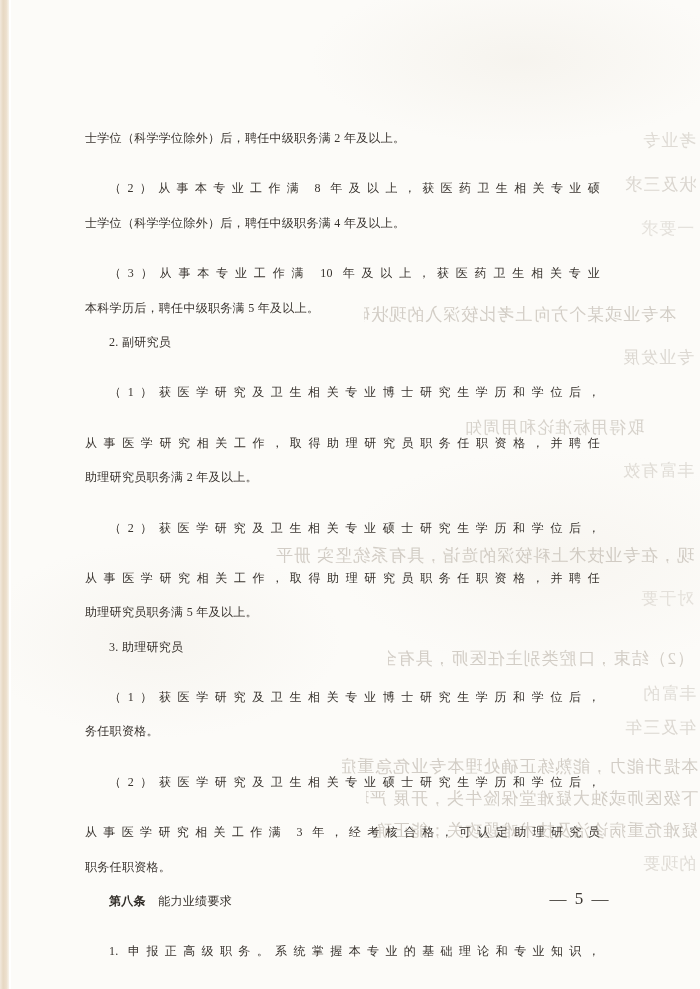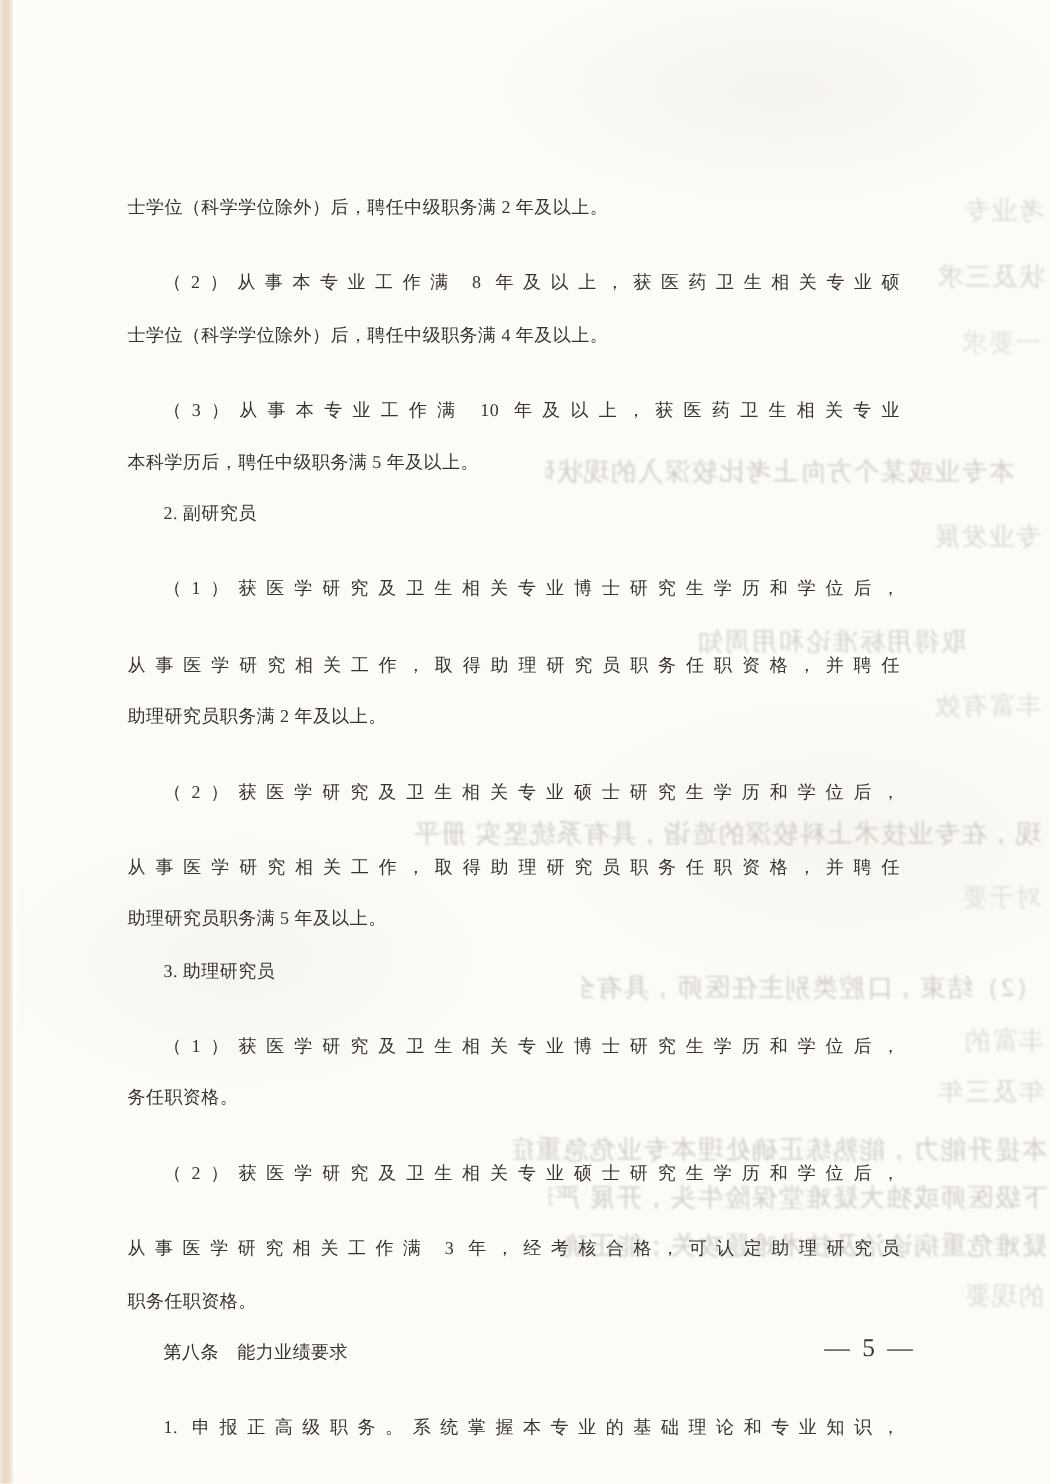--- a/index.html
+++ b/index.html
@@ -65,21 +65,21 @@
     text-align: left;
   }
   .line.fill {
     white-space: normal;
     text-align: justify;
     text-align-last: justify;
     text-justify: inter-character;
     margin-top: 16px;
   }
   .line.indent { text-indent: 2em; }
-  .line b { font-weight: normal; color: #2f2b26; }
+  .line b { font-weight: bold; color: #2f2b26; }
   .page-number {
     position: absolute;
     left: 540px;
     top: 889px;
     width: 80px;
     text-align: center;
     font-size: 17px;
     letter-spacing: 2px;
     color: #3a3530;
   }

